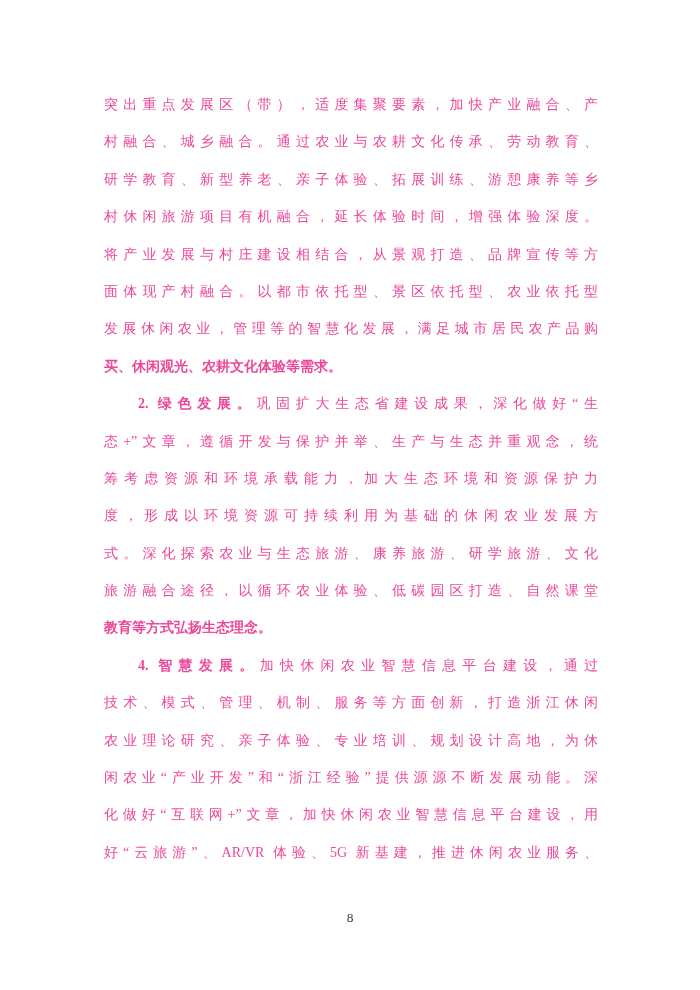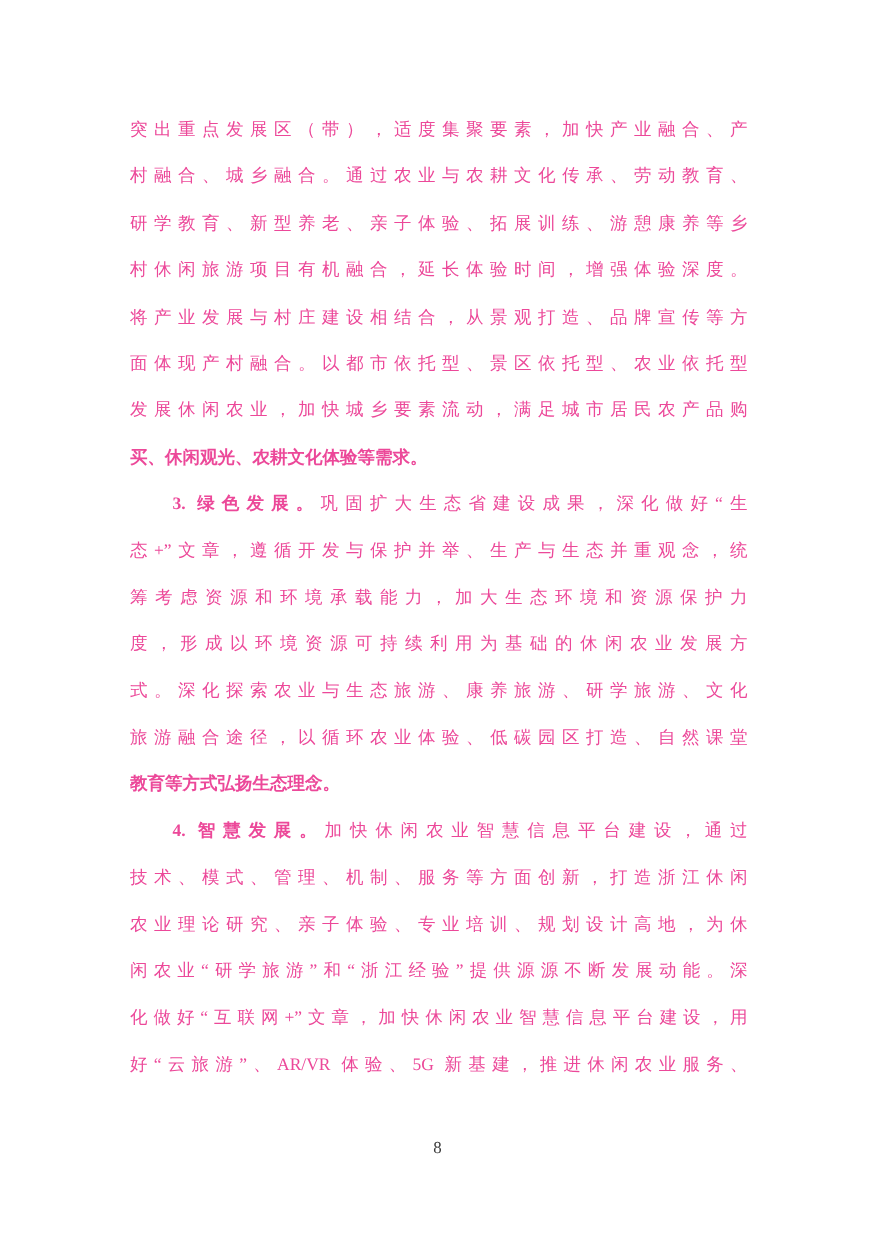--- a/index.html
+++ b/index.html
@@ -62,35 +62,35 @@
 
 <div class="page">
   <div class="content">
       <div class="paragraph">
         <div class="line"><span>突出重点发展区（带），适度集聚要素，加快产业融合、产</span></div>
         <div class="line"><span>村融合、城乡融合。通过农业与农耕文化传承、劳动教育、</span></div>
         <div class="line"><span>研学教育、新型养老、亲子体验、拓展训练、游憩康养等乡</span></div>
         <div class="line"><span>村休闲旅游项目有机融合，延长体验时间，增强体验深度。</span></div>
         <div class="line"><span>将产业发展与村庄建设相结合，从景观打造、品牌宣传等方</span></div>
         <div class="line"><span>面体现产村融合。以都市依托型、景区依托型、农业依托型</span></div>
-        <div class="line"><span>发展休闲农业，加快城乡要素流动，满足城市居民农产品购</span></div>
+        <div class="line"><span>发展休闲农业，管理等的智慧化发展，满足城市居民农产品购</span></div>
         <div class="line last"><span>买、休闲观光、农耕文化体验等需求。</span></div>
       </div>
       <div class="paragraph">
-        <div class="line indent"><span class="bold">3. 绿色发展。</span><span>巩固扩大生态省建设成果，深化做好“生</span></div>
+        <div class="line indent"><span class="bold">2. 绿色发展。</span><span>巩固扩大生态省建设成果，深化做好“生</span></div>
         <div class="line"><span>态+”文章，遵循开发与保护并举、生产与生态并重观念，统</span></div>
         <div class="line"><span>筹考虑资源和环境承载能力，加大生态环境和资源保护力</span></div>
         <div class="line"><span>度，形成以环境资源可持续利用为基础的休闲农业发展方</span></div>
         <div class="line"><span>式。深化探索农业与生态旅游、康养旅游、研学旅游、文化</span></div>
         <div class="line"><span>旅游融合途径，以循环农业体验、低碳园区打造、自然课堂</span></div>
         <div class="line last"><span>教育等方式弘扬生态理念。</span></div>
       </div>
       <div class="paragraph">
         <div class="line indent"><span class="bold">4. 智慧发展。</span><span>加快休闲农业智慧信息平台建设，通过</span></div>
         <div class="line"><span>技术、模式、管理、机制、服务等方面创新，打造浙江休闲</span></div>
         <div class="line"><span>农业理论研究、亲子体验、专业培训、规划设计高地，为休</span></div>
-        <div class="line"><span>闲农业“研学旅游”和“浙江经验”提供源源不断发展动能。深</span></div>
+        <div class="line"><span>闲农业“产业开发”和“浙江经验”提供源源不断发展动能。深</span></div>
         <div class="line"><span>化做好“互联网+”文章，加快休闲农业智慧信息平台建设，用</span></div>
         <div class="line"><span>好“云旅游”、AR/VR 体验、5G 新基建，推进休闲农业服务、</span></div>
       </div>
     </div>
   <div class="page-number">8</div>
 </div>
 
 </body></html>

